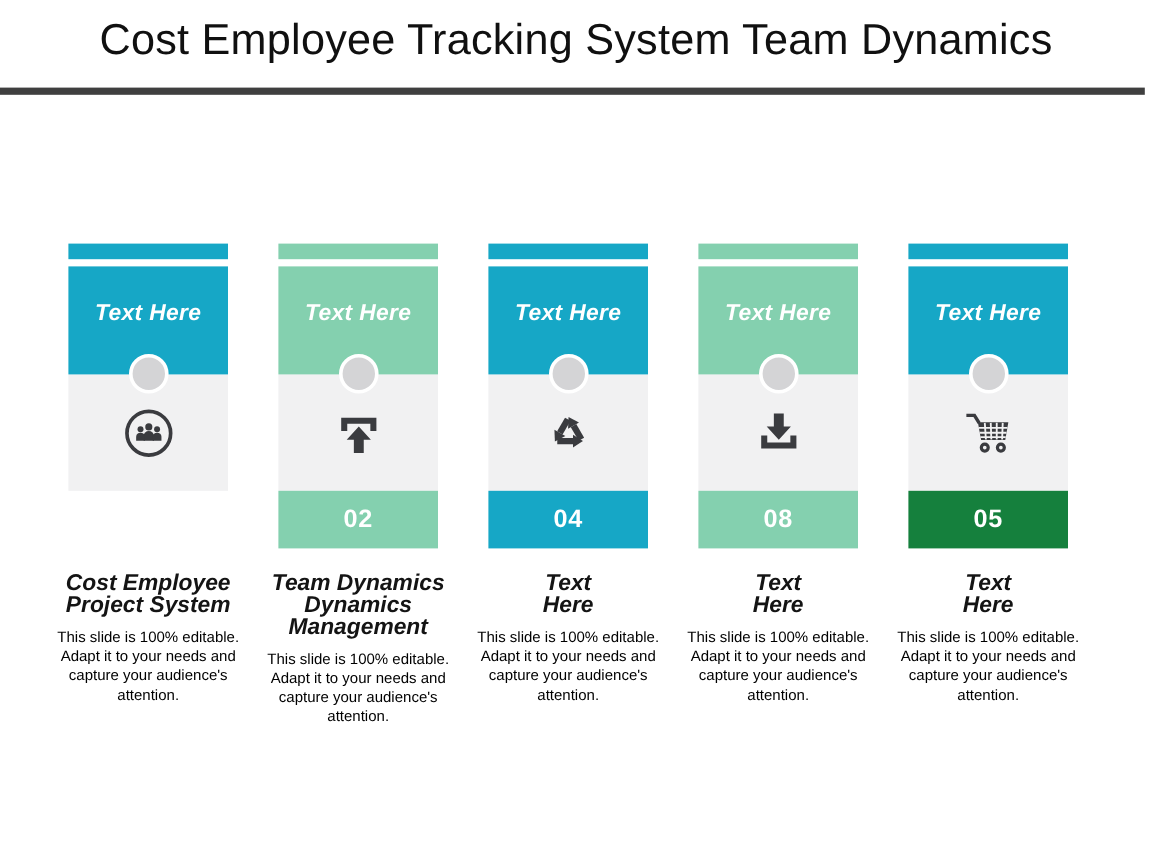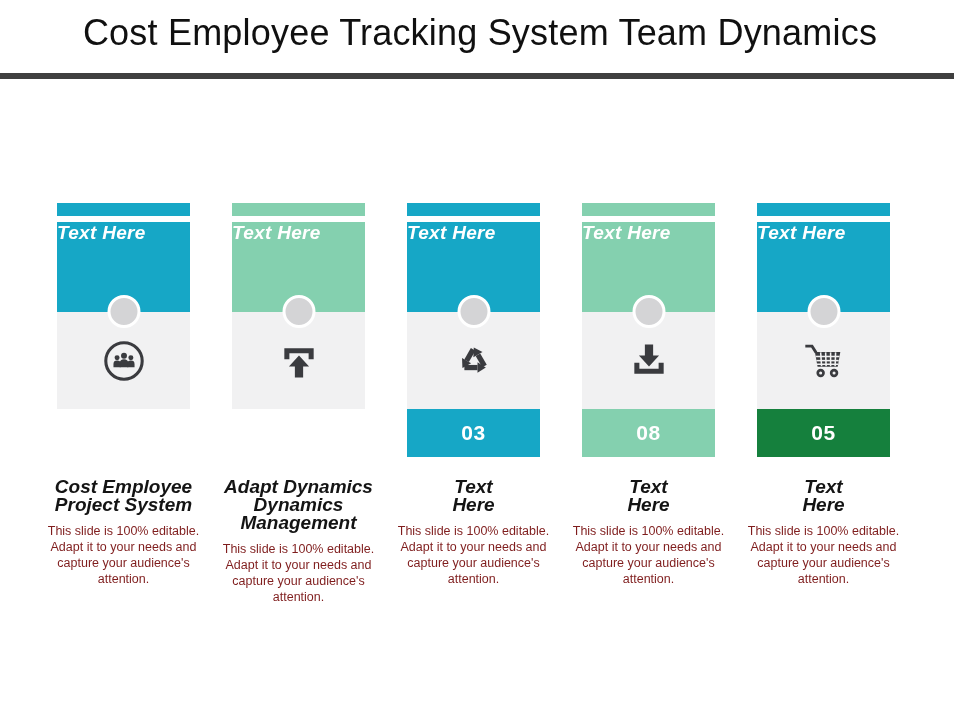--- a/index.html
+++ b/index.html
@@ -14,21 +14,21 @@
     color: #101010; letter-spacing: 0.2px; white-space: nowrap;
   }
   .divider { position: absolute; top: 73px; left: 0; width: 954px; height: 6px; background: #3F3F3F; }
 
   .col { position: absolute; top: 203px; width: 133px; }
   .col-1 { left: 57px; }  .col-2 { left: 232px; }  .col-3 { left: 407px; }
   .col-4 { left: 582px; } .col-5 { left: 757px; }
   .top-bar { height: 13px; margin-bottom: 6px; }
   .header { position: relative; height: 90px; }
   .header-label {
-    color: #ffffff;
+    padding-top: 29px; text-align: center; color: #ffffff;
     font-size: 19px; font-weight: bold; font-style: italic; letter-spacing: 0.3px;
   }
   .port {
     position: absolute; left: 50%; bottom: -16px; transform: translateX(-50%);
     width: 33px; height: 33px; background: #D4D4D6;
     border: 3px solid #ffffff; border-radius: 50%; z-index: 2;
   }
   .col-body {
     height: 97px; background: #F1F1F2;
     display: flex; align-items: center; justify-content: center;
@@ -36,21 +36,21 @@
   .icon { color: #3A3B3F; display: flex; }
   .num-band {
     height: 48px; display: flex; align-items: center; justify-content: center;
     color: #ffffff; font-size: 21px; font-weight: bold; letter-spacing: 0.5px;
   }
 
   .cap { position: absolute; top: 478px; width: 175px; text-align: center; }
   .cap-1 { left: 36px; }  .cap-2 { left: 211px; }  .cap-3 { left: 386px; }
   .cap-4 { left: 561px; } .cap-5 { left: 736px; }
   .cap-title { font-size: 19px; font-weight: bold; font-style: italic; color: #141414; line-height: 18px; }
-  .cap-desc { margin: 9px auto 16px; width: 156px; font-size: 12.5px; line-height: 16px; color: #7f1d1d; }
+  .cap-desc { margin: 9px auto 16px; width: 156px; font-size: 12.5px; line-height: 16px; color: #000000; }
 </style>
 </head>
 <body>
 
 <div class="slide">
   <h1 class="slide-title">Cost Employee Tracking System Team Dynamics</h1>
   <div class="divider" style="background: rgb(63, 63, 63);"></div>
 
   <div class="col col-1">
     <div class="top-bar" style="background-color: rgb(22, 167, 198);"></div>
@@ -80,20 +80,21 @@
       <div class="port"></div>
     </div>
     <div class="col-body">
       <span class="icon" style="color: rgb(58, 59, 63);">
         <svg width="44" height="44" viewBox="0 0 48 48" fill="currentColor">
           <path d="M8 10 H40 V22 H34.5 V15.5 H13.5 V22 H8 Z"></path>
           <path d="M24 18 L35 30 H28.5 V42 H19.5 V30 H13 Z"></path>
         </svg>
       </span>
     </div>
+    <div class="num-band" style="background-color: rgb(132, 208, 175);">02</div>
   </div>
 
   <div class="col col-3">
     <div class="top-bar" style="background-color: rgb(22, 167, 198);"></div>
     <div class="header" style="background-color: rgb(22, 167, 198);">
       <div class="header-label">Text Here</div>
       <div class="port"></div>
     </div>
     <div class="col-body">
       <span class="icon" style="color: rgb(58, 59, 63);">
@@ -106,21 +107,21 @@
             <path d="M13 28.5 H28 V34.5 H13 Z"></path>
             <path d="M28 25.5 L37.5 31.5 L28 37.5 Z"></path>
           </g>
           <g transform="rotate(240 24 24)">
             <path d="M13 28.5 H28 V34.5 H13 Z"></path>
             <path d="M28 25.5 L37.5 31.5 L28 37.5 Z"></path>
           </g>
         </svg>
       </span>
     </div>
-    <div class="num-band" style="background-color: rgb(22, 167, 198);">03</div>
+    <div class="num-band" style="background-color: rgb(22, 167, 198);">04</div>
   </div>
 
   <div class="col col-4">
     <div class="top-bar" style="background-color: rgb(132, 208, 175);"></div>
     <div class="header" style="background-color: rgb(132, 208, 175);">
       <div class="header-label">Text Here</div>
       <div class="port"></div>
     </div>
     <div class="col-body">
       <span class="icon" style="color: rgb(58, 59, 63);">
@@ -164,21 +165,21 @@
   <div class="cap cap-1">
     <div class="cap-title">
       <span>Cost Employee</span><br>
       <span>Project System</span>
     </div>
     <div class="cap-desc">This slide is 100% editable. Adapt it to your needs and capture your audience's attention.</div>
   </div>
 
   <div class="cap cap-2">
     <div class="cap-title">
-      <span>Adapt Dynamics</span><br>
+      <span>Team Dynamics</span><br>
       <span>Dynamics Management</span>
     </div>
     <div class="cap-desc">This slide is 100% editable. Adapt it to your needs and capture your audience's attention.</div>
   </div>
 
   <div class="cap cap-3">
     <div class="cap-title">
       <span>Text</span><br>
       <span>Here</span>
     </div>

